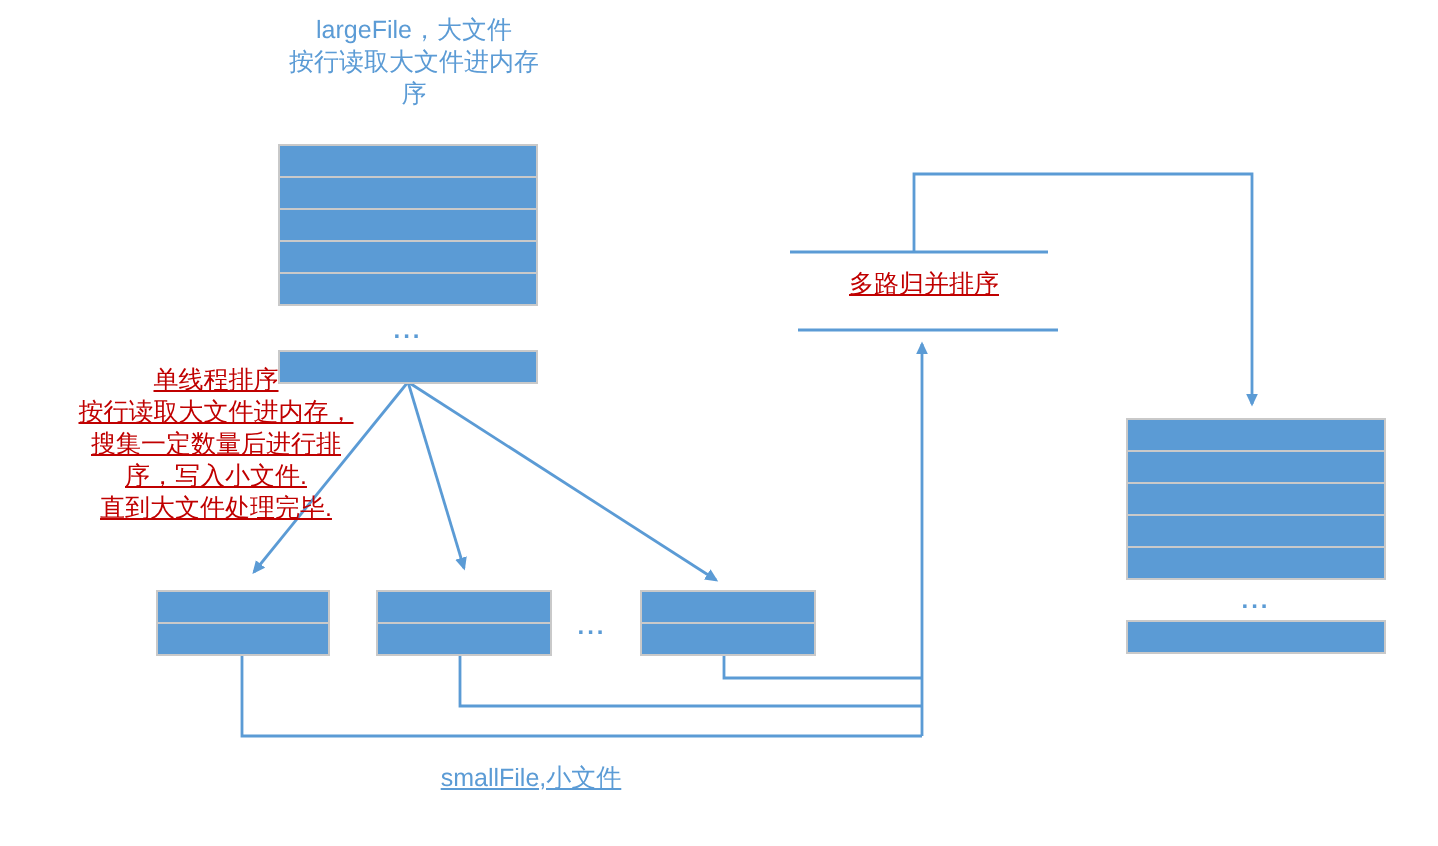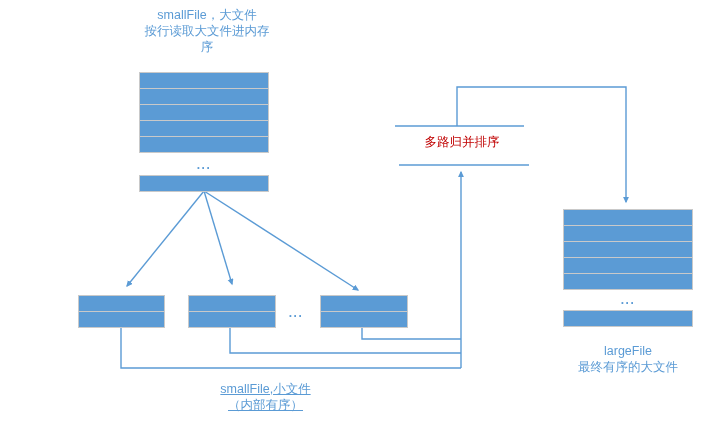--- a/index.html
+++ b/index.html
@@ -18,21 +18,21 @@
   #wires path, #wires line{fill:none;stroke:var(--connector);stroke-width:1.4;}
   #wires .arrowhead{fill:var(--connector);stroke:none;}
   .stack{
     position:absolute;display:flex;flex-direction:column;gap:1px;
     background:var(--box-border);border:1px solid var(--box-border);
   }
   .stack .row{background:var(--box-fill);height:15px;width:100%;}
   .note{position:absolute;text-align:center;font-size:12.5px;line-height:16px;white-space:nowrap;}
   .note div{white-space:nowrap;}
   .blue{color:var(--blue-text);}
-  .red{color:var(--red-text);}
+  .red{color:var(--red-text);text-decoration:underline;}
   .ellipsis{
     position:absolute;text-align:center;color:var(--blue-text);
     font-size:12px;font-weight:bold;letter-spacing:1.5px;line-height:10px;
   }
 </style>
 </head>
 <body>
 
 <div id="stage">
 
@@ -53,37 +53,44 @@
 
     <line x1="461" y1="368" x2="461" y2="172" marker-end="url(#arrow)"></line>
 
     <line x1="395" y1="126" x2="524" y2="126"></line>
     <line x1="399" y1="165" x2="529" y2="165"></line>
 
     <path d="M457,126 L457,87 L626,87 L626,202" marker-end="url(#arrow)"></path>
   </svg>
 
   <div class="note blue" style="left:112px;top:7px;width:190px;">
-    <div>smallFile，大文件</div>
+    <div>largeFile，大文件</div>
     <div>按行读取大文件进内存</div>
     <div>序</div>
   </div>
 
   <div class="stack" style="left:139px;top:72px;width:128px;">
       <div class="row"></div>
       <div class="row"></div>
       <div class="row"></div>
       <div class="row"></div>
       <div class="row"></div>
     </div>
   <div class="ellipsis" style="left:139px;top:160px;width:130px;">...</div>
   <div class="stack" style="left:139px;top:175px;width:128px;">
       <div class="row"></div>
     </div>
 
+  <div class="note red" style="left:12px;top:182px;width:192px;">
+    <div>单线程排序</div>
+    <div>按行读取大文件进内存，</div>
+    <div>搜集一定数量后进行排</div>
+    <div>序，写入小文件.</div>
+    <div>直到大文件处理完毕.</div>
+  </div>
 
   <div class="stack" style="left:78px;top:295px;width:85px;">
       <div class="row"></div>
       <div class="row"></div>
     </div>
   <div class="stack" style="left:188px;top:295px;width:86px;">
       <div class="row"></div>
       <div class="row"></div>
     </div>
   <div class="ellipsis" style="left:272px;top:308px;width:48px;">...</div>
@@ -101,23 +108,18 @@
       <div class="row"></div>
       <div class="row"></div>
       <div class="row"></div>
       <div class="row"></div>
     </div>
   <div class="ellipsis" style="left:563px;top:295px;width:130px;">...</div>
   <div class="stack" style="left:563px;top:310px;width:128px;">
       <div class="row"></div>
     </div>
 
-  <div class="note blue" style="left:548px;top:343px;width:160px;">
-    <div>largeFile</div>
-    <div>最终有序的大文件</div>
-  </div>
 
   <div class="note blue" style="left:183px;top:381px;width:165px;text-decoration:underline;">
     <div>smallFile,小文件</div>
-    <div>（内部有序）</div>
   </div>
 
 </div>
 
 </body></html>

